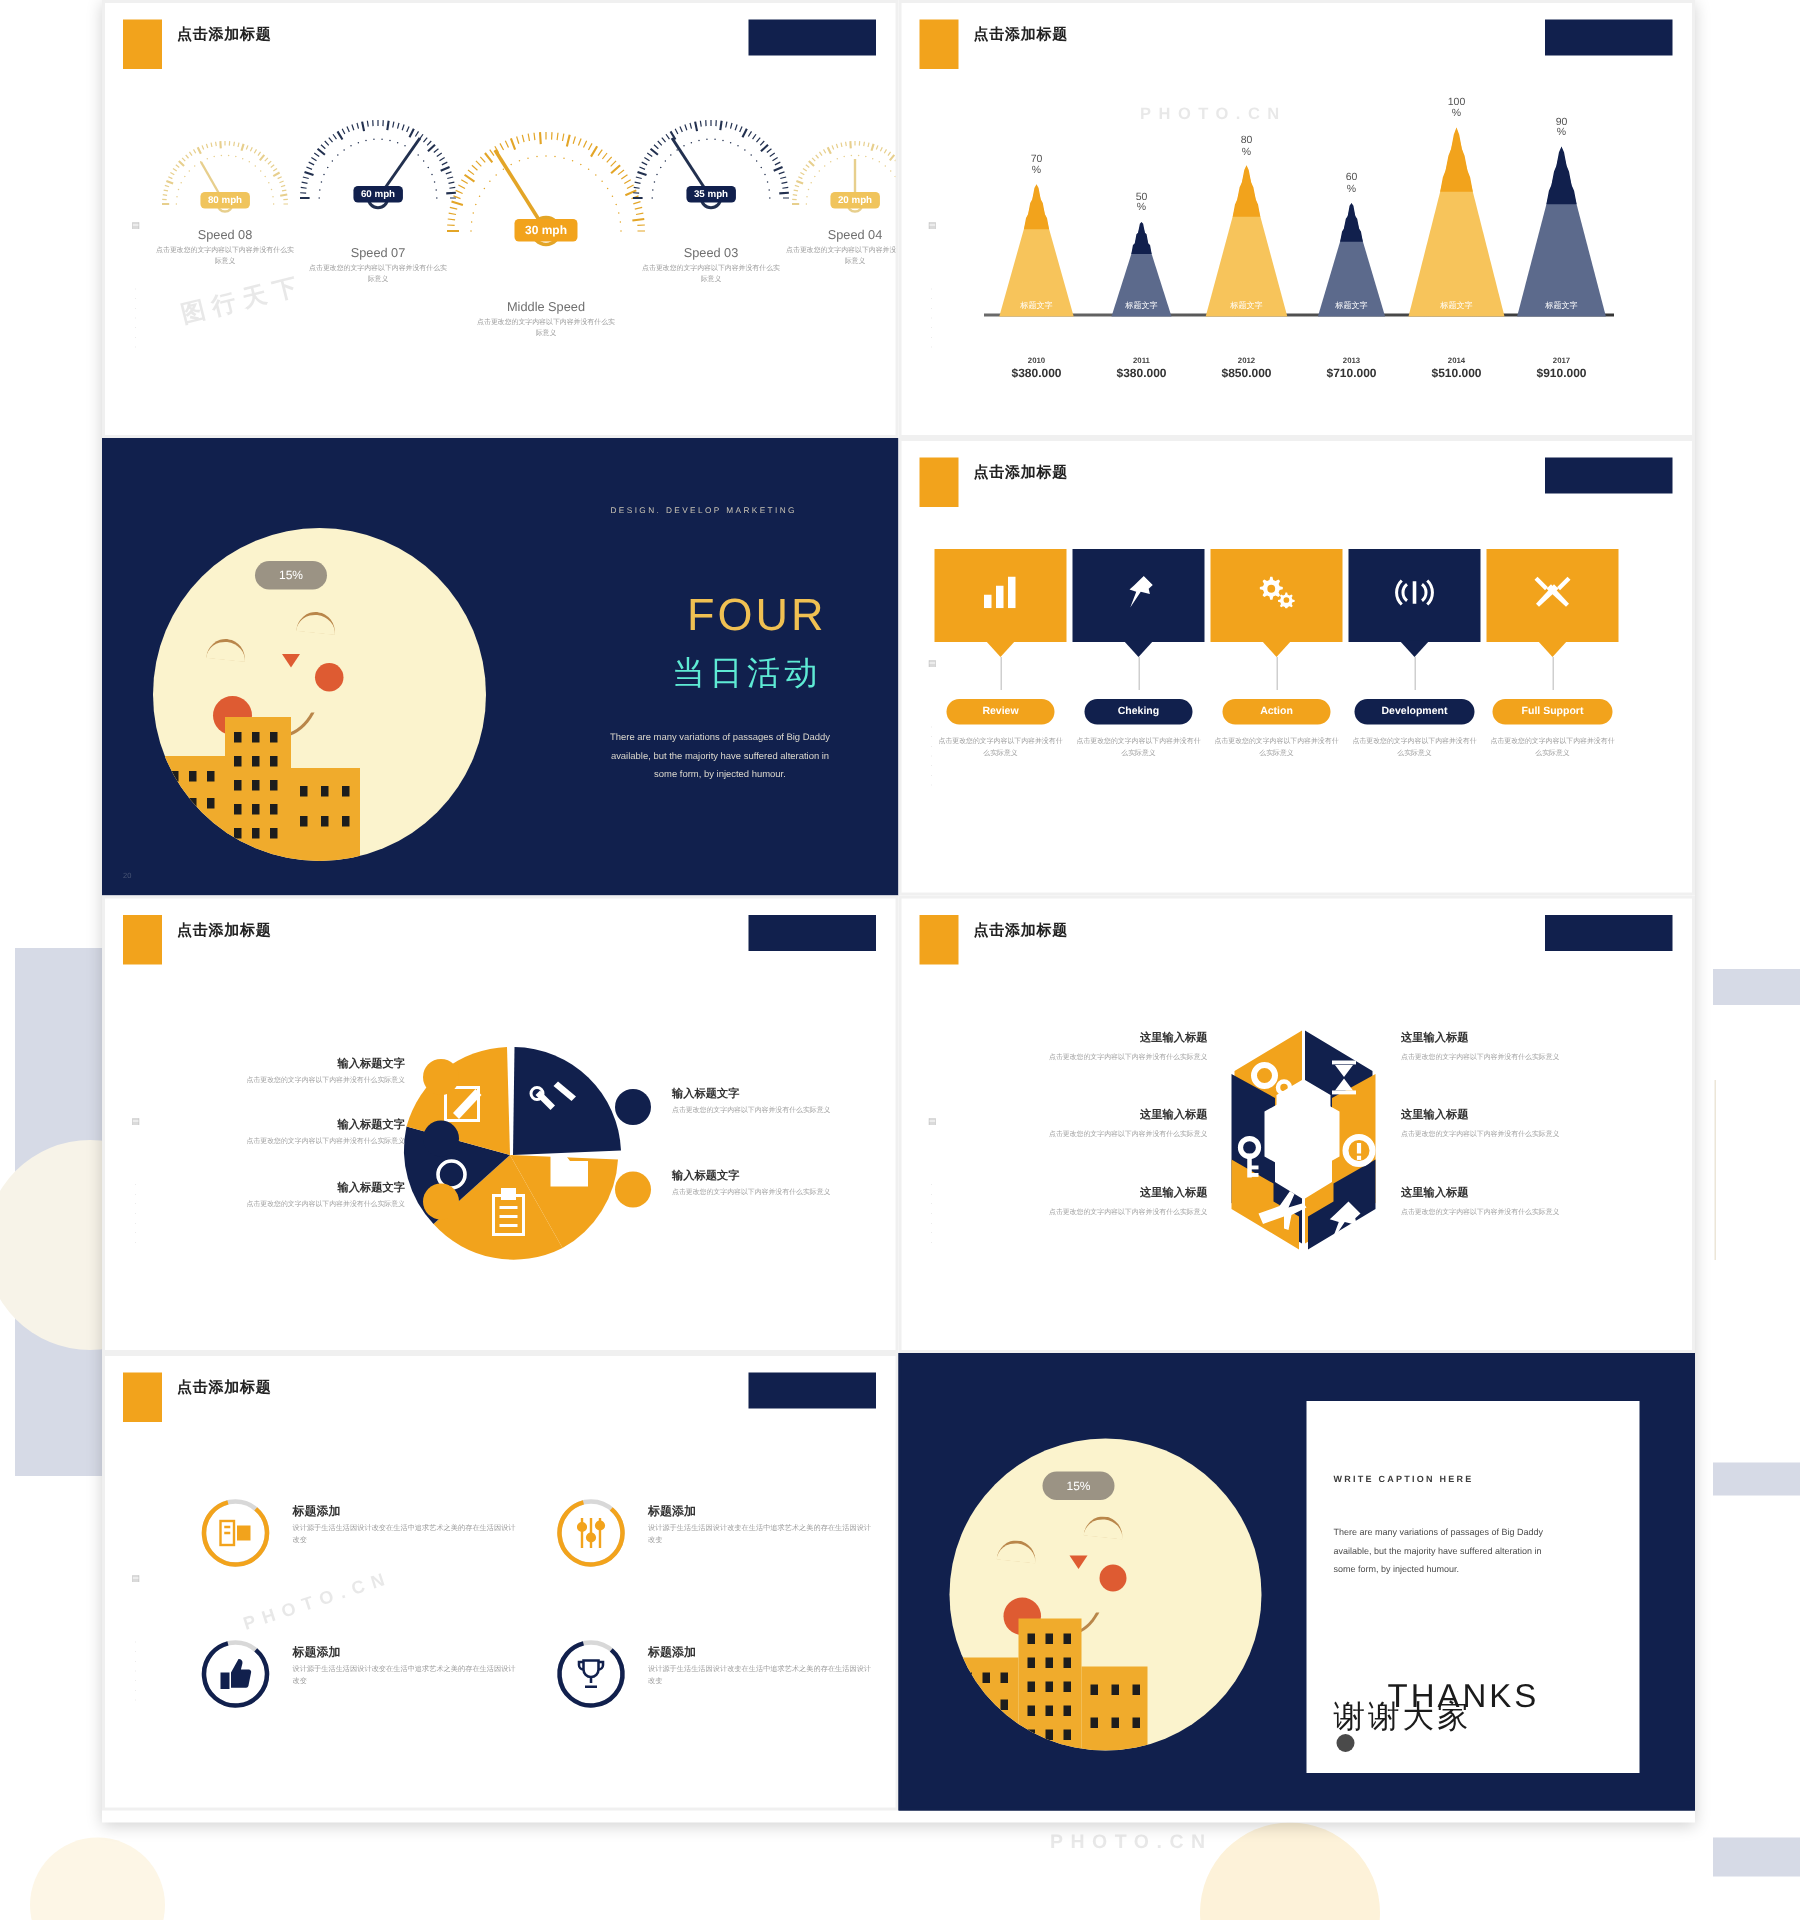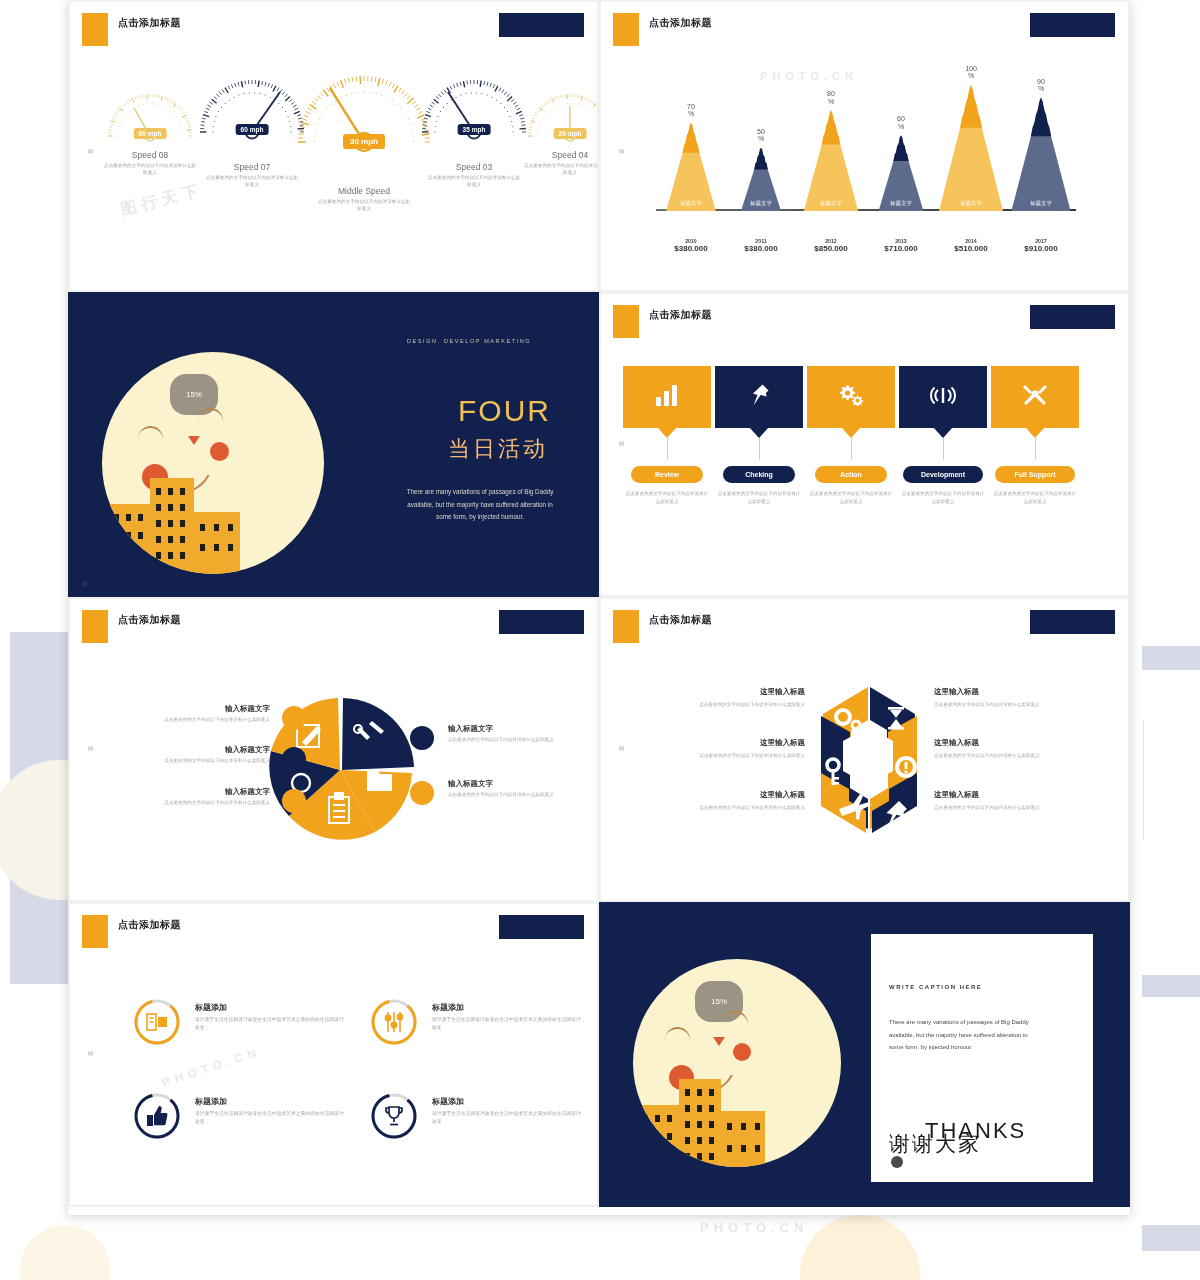--- a/index.html
+++ b/index.html
@@ -116,27 +116,27 @@
     border-left: 6px solid transparent; border-right: 6px solid transparent;
     border-top: 9px solid #de5b32;
   }
   .moon .smile {
     position: absolute; border: 2px solid #b9864a; border-top-color: transparent;
     border-left-color: transparent; border-right-color: transparent;
     border-radius: 0 0 50% 50% / 0 0 100% 100%;
   }
   .badge15 {
     position: absolute; background: #9b9384; color: #fff; border-radius: 16px;
-    font-size: 8px; padding: 16px 16px;
+    font-size: 8px; padding: 5px 16px;
   }
   .bldg { position: absolute; background: #f0ab2c; }
 
   .deck-eyebrow { position: absolute; font-size: 5.5px; color: #c9c3b4; letter-spacing: 1.6px; }
   .deck-four { position: absolute; font-size: 30px; color: #f0c052; letter-spacing: 2px; font-weight: 300; }
-  .deck-cn { position: absolute; font-size: 22px; color: #fdba74; letter-spacing: 3px; }
+  .deck-cn { position: absolute; font-size: 22px; color: #5eead4; letter-spacing: 3px; }
   .deck-body {
     position: absolute; font-size: 6.3px; color: #dcd8cd; line-height: 2; text-align: center; width: 150px;
   }
   .pgnum { position: absolute; left: 12px; bottom: 8px; font-size: 5px; color: #4a5676; }
 
   
   .flags { position: absolute; left: 22px; top: 72px; width: 490px; }
   .flag { position: absolute; width: 88px; height: 62px; }
   .flag .body { position: absolute; inset: 0; }
   .flag .notch {
@@ -377,21 +377,21 @@
               <circle cx="97.2" cy="62.0" r="0.5" fill="#22304f"></circle>
             </g>
           <circle cx="58" cy="62" r="6.5" fill="none" stroke="#22304f" stroke-width="2"></circle>
           <line x1="58" y1="62" x2="86" y2="22" stroke="#22304f" stroke-width="2"></line>
         </svg>
         <div class="g-pill nv" style="top:54px;">60 mph</div>
         <div class="g-label" style="margin-top:16px;">Speed 07</div>
         <div class="g-desc">点击更改您的文字内容以下内容并没有什么实际意义</div>
       </div>
 
-      <div class="gauge-item" style="left:196px;top:0px;width:140px;">
+      <div class="gauge-item" style="left:196px;top:12px;width:140px;">
         <svg width="140" height="92" viewBox="0 0 140 92">
           <g id="g3t">
               <line x1="4.0" y1="78.0" x2="12.0" y2="78.0" stroke="#e3a527" stroke-width="1.4"></line>
               <line x1="4.1" y1="74.0" x2="9.1" y2="74.3" stroke="#e3a527" stroke-width="0.8"></line>
               <line x1="4.5" y1="70.0" x2="9.4" y2="70.6" stroke="#e3a527" stroke-width="0.8"></line>
               <line x1="5.1" y1="66.1" x2="10.0" y2="67.0" stroke="#e3a527" stroke-width="0.8"></line>
               <line x1="5.9" y1="62.2" x2="10.8" y2="63.4" stroke="#e3a527" stroke-width="0.8"></line>
               <line x1="7.0" y1="58.4" x2="14.6" y2="60.7" stroke="#e3a527" stroke-width="1.4"></line>
               <line x1="8.3" y1="54.6" x2="13.0" y2="56.4" stroke="#e3a527" stroke-width="0.8"></line>
               <line x1="9.8" y1="50.9" x2="14.4" y2="53.0" stroke="#e3a527" stroke-width="0.8"></line>

